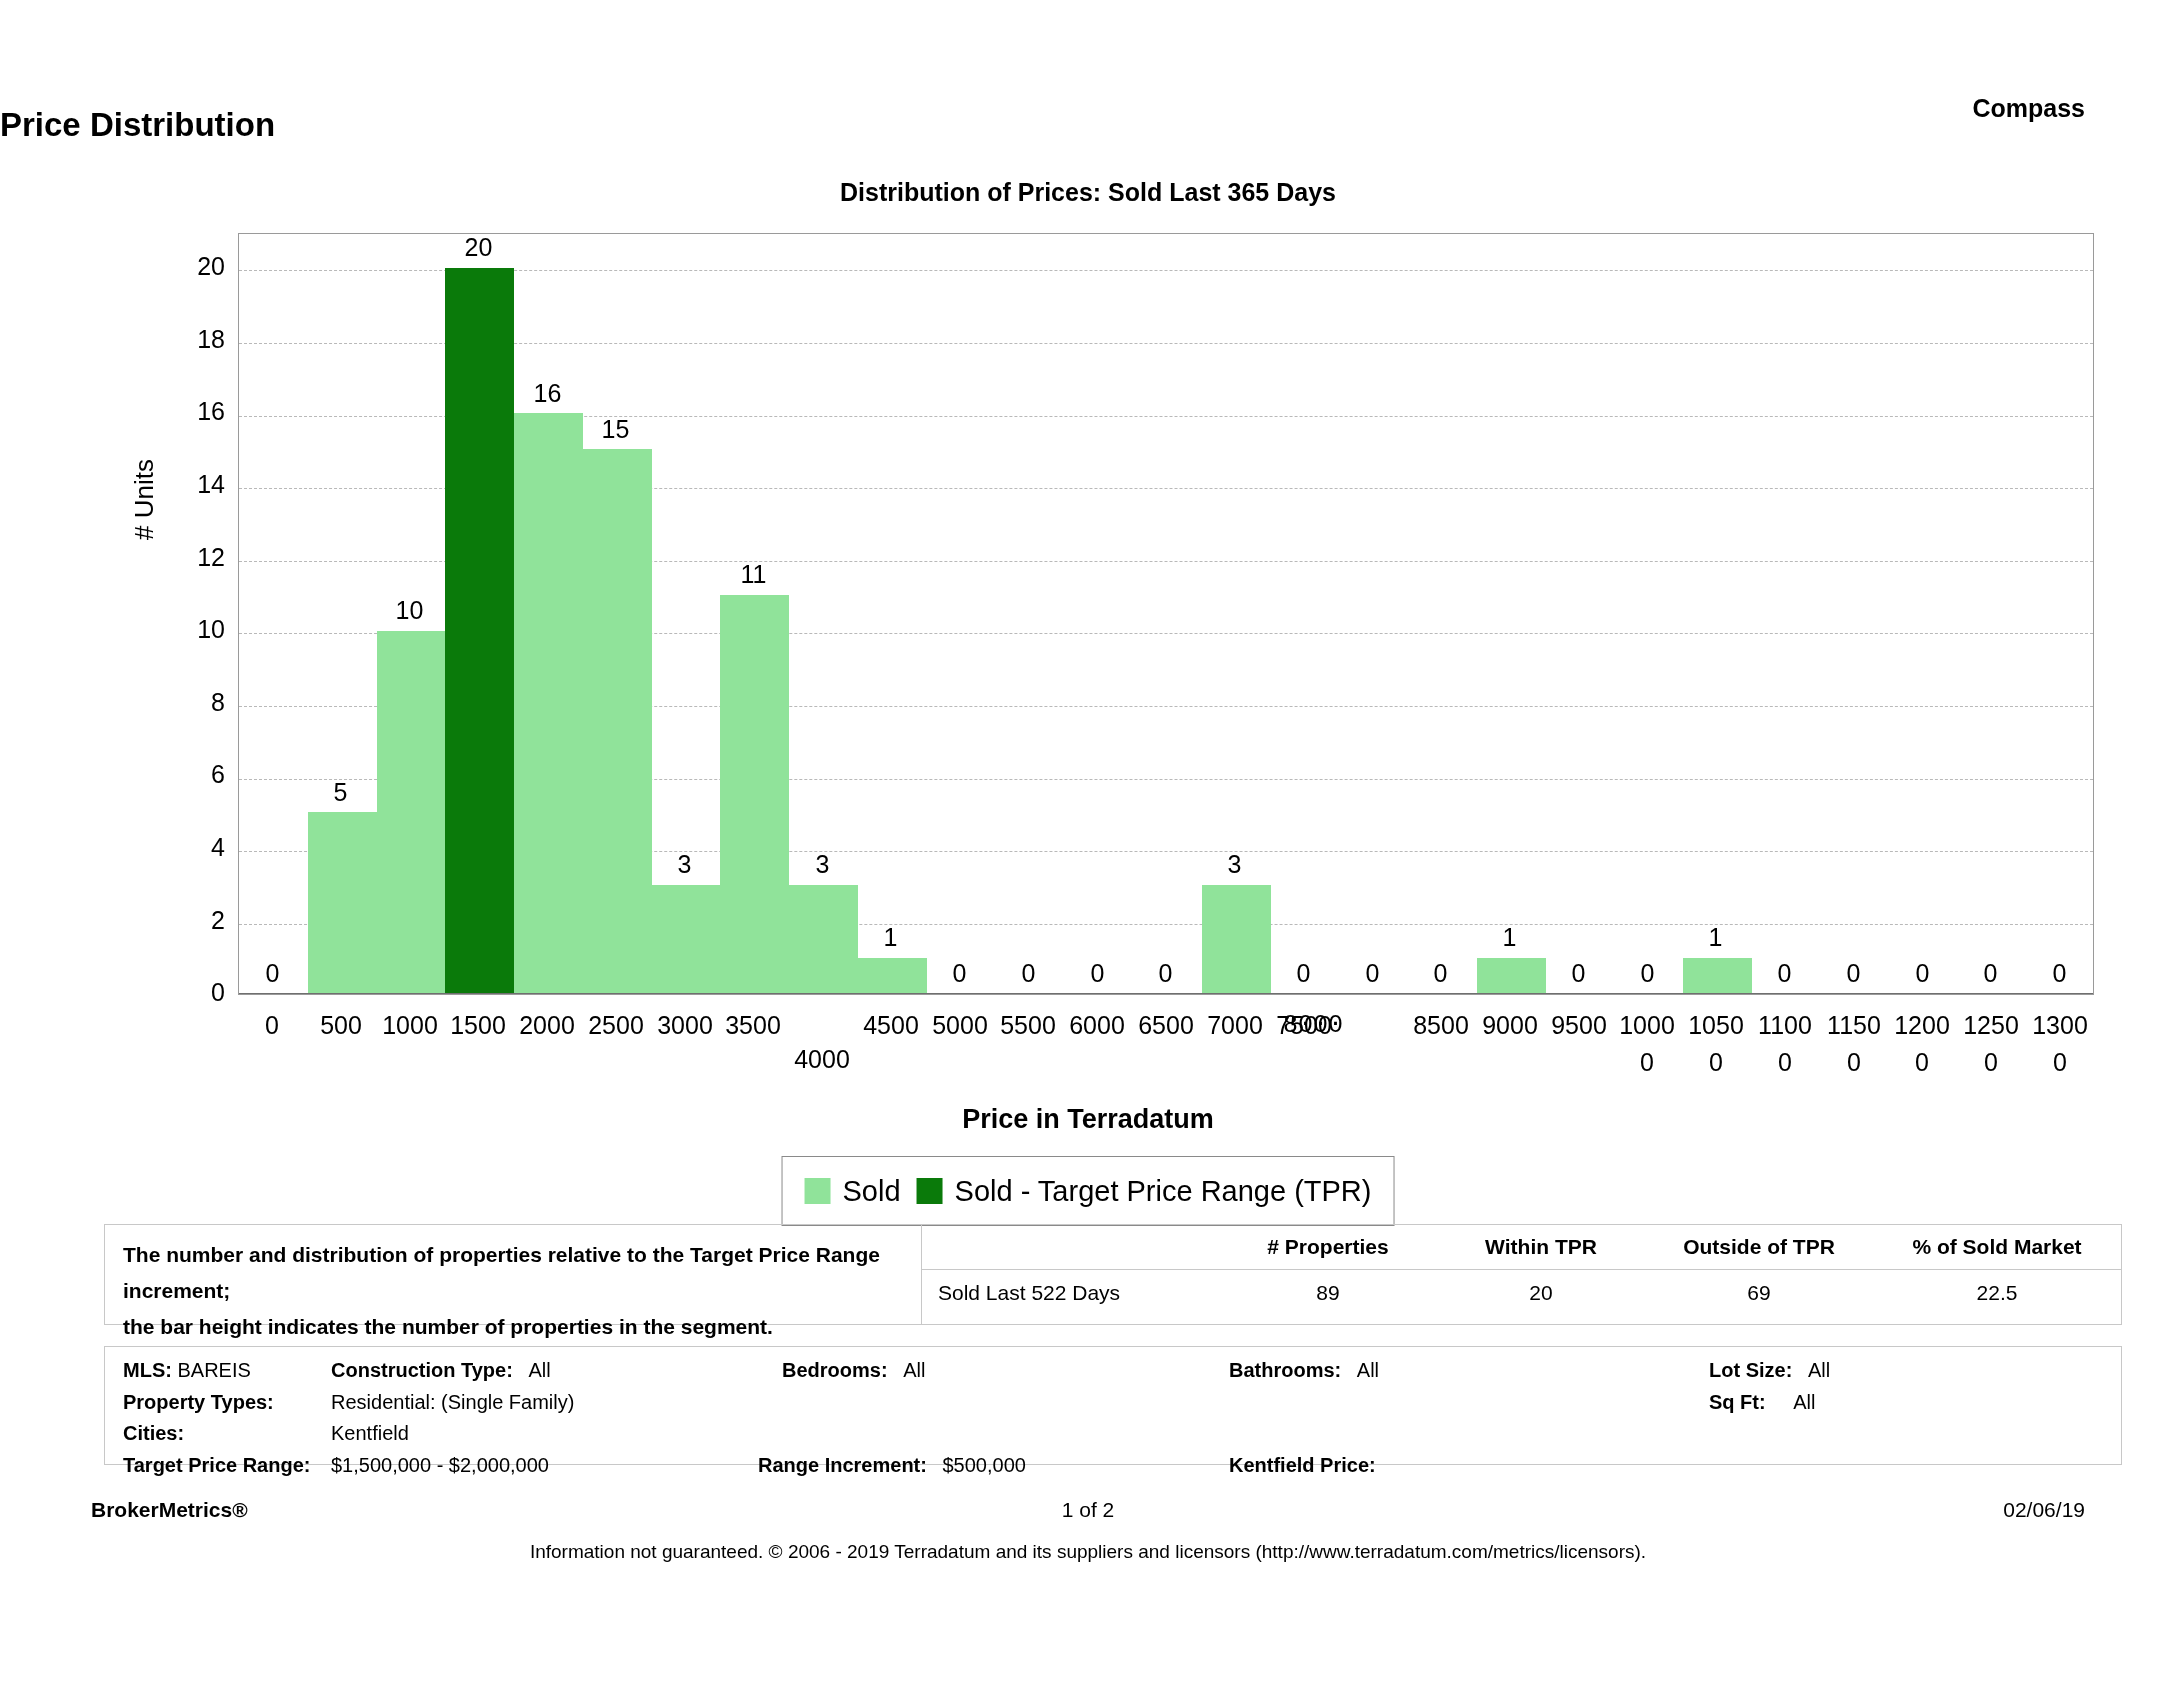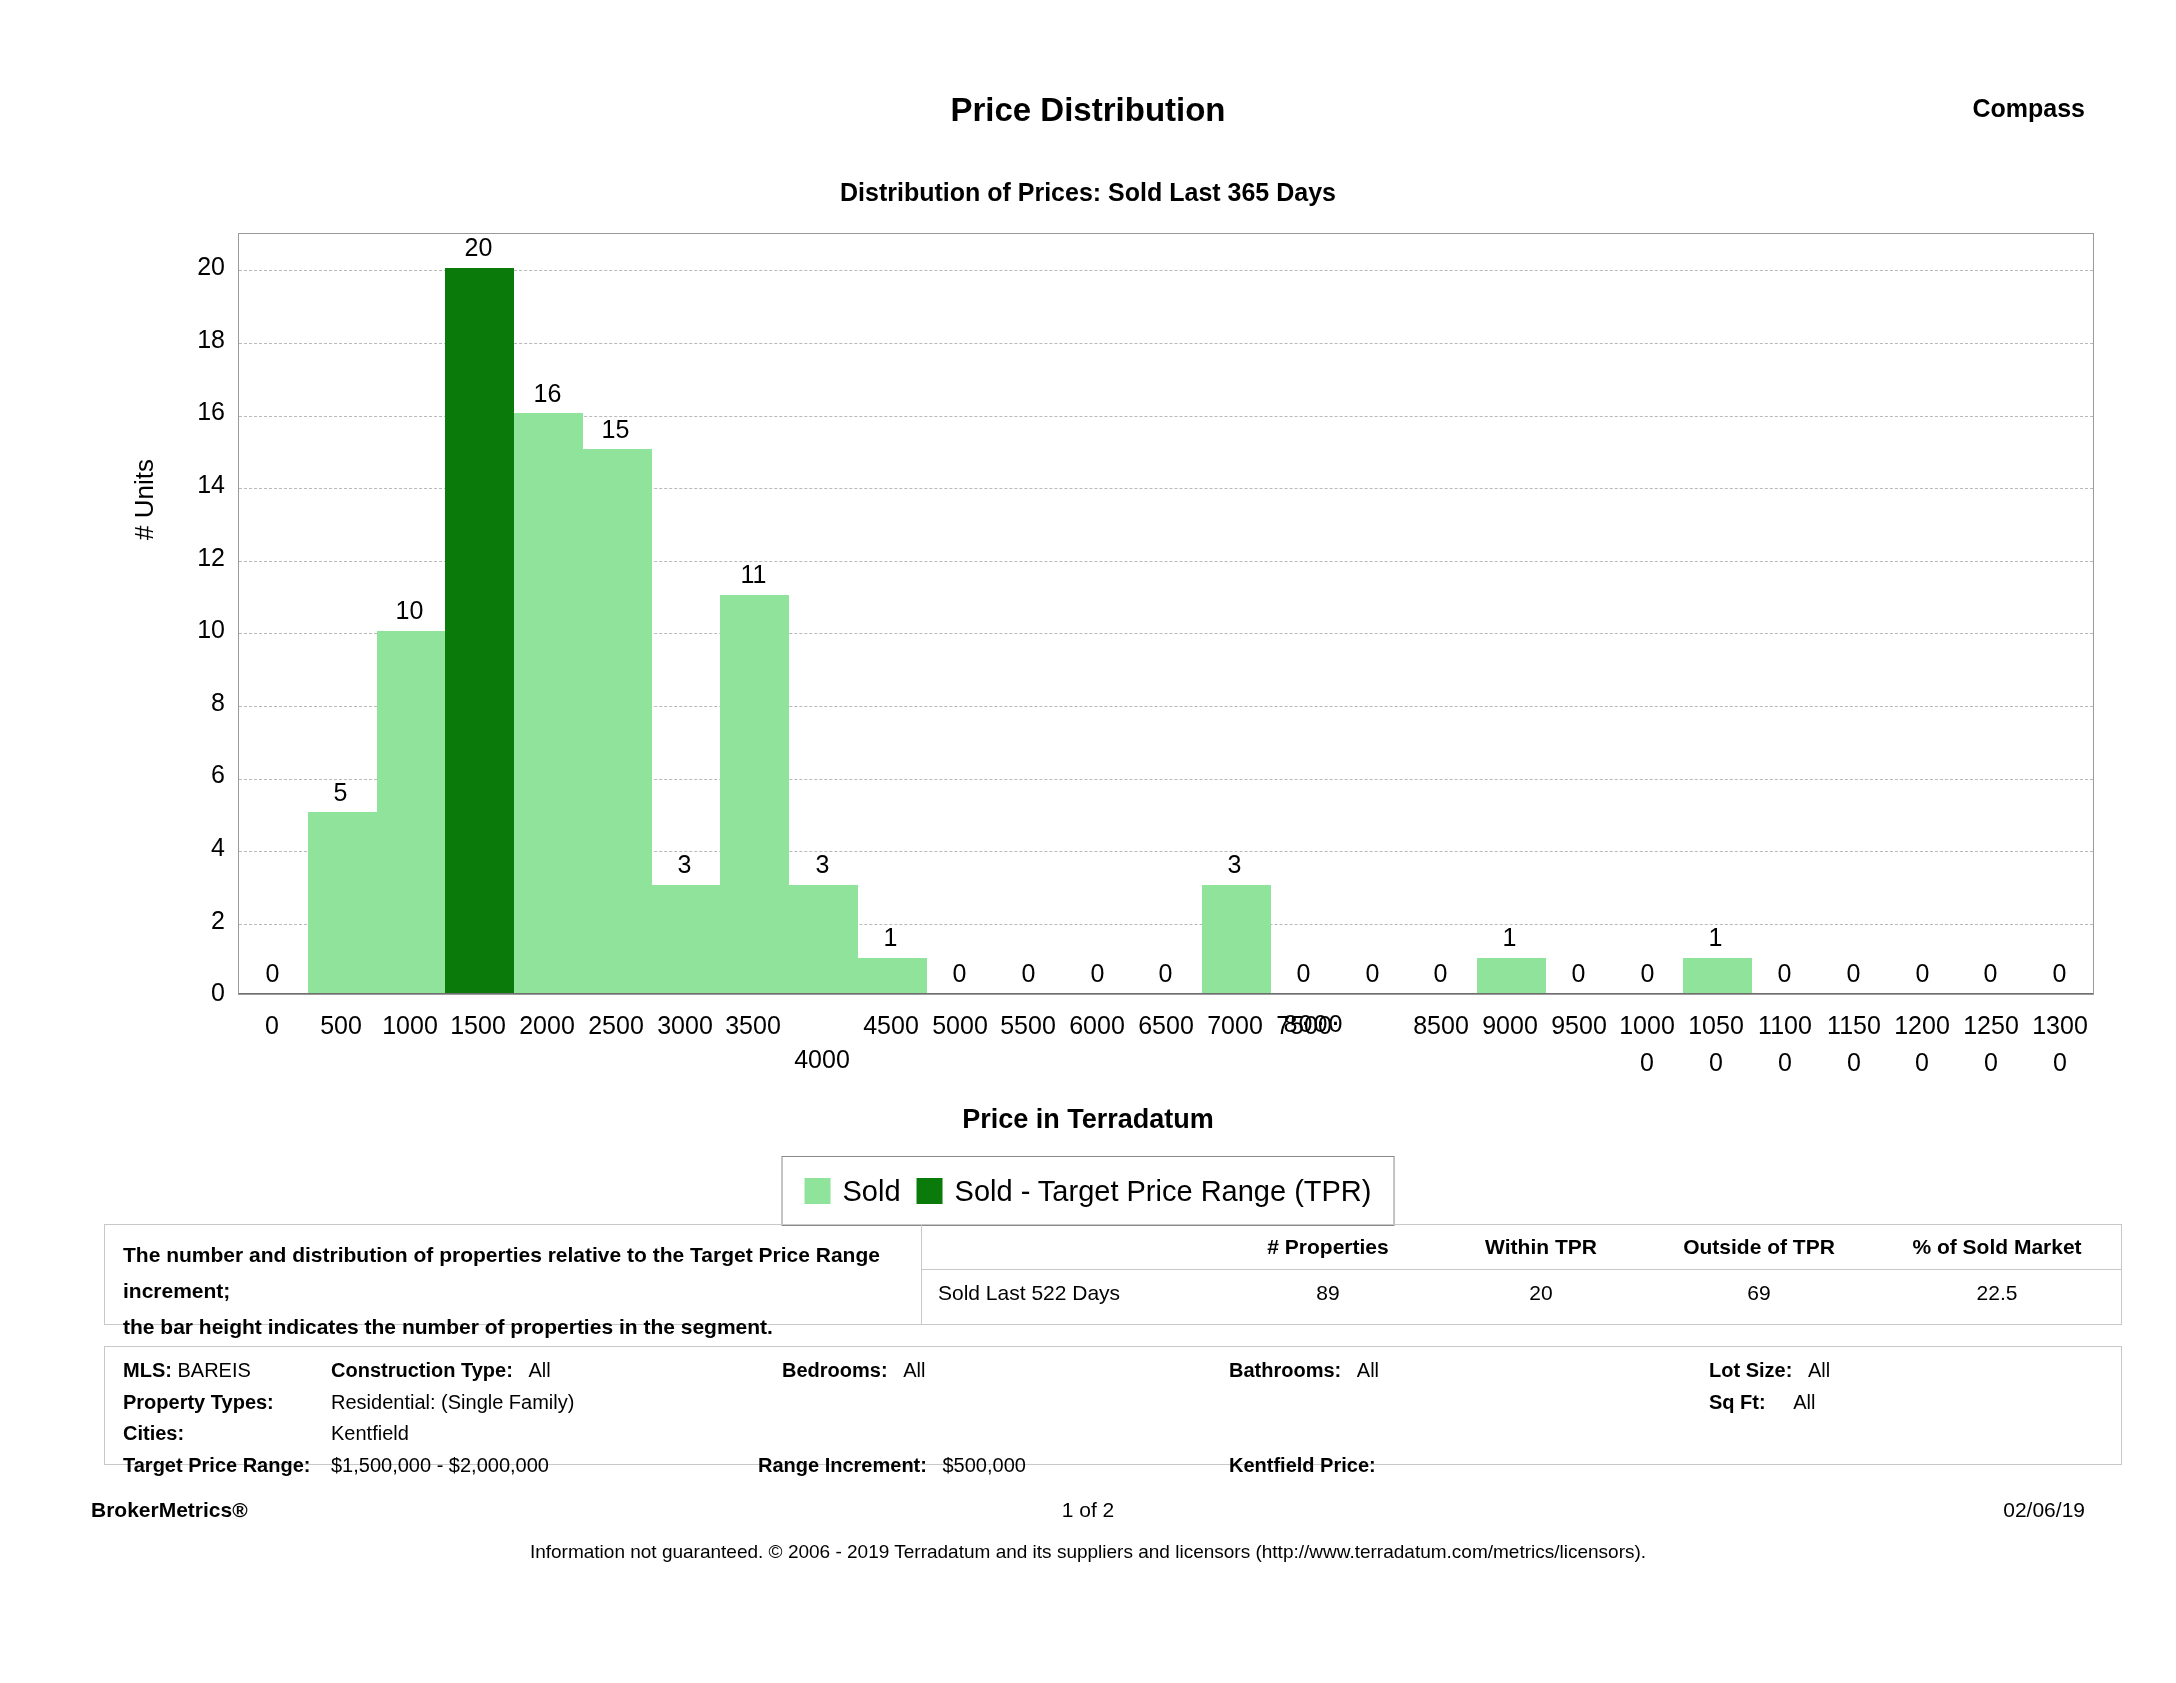--- a/index.html
+++ b/index.html
@@ -15,23 +15,23 @@
   .page {
     position: absolute;
     left: 0; top: 0;
     width: 2176px;
     height: 1683px;
   }
 
   
   .report-title {
     position: absolute;
-    left: 0; top: 91px;
-    width: 2176px;
-    text-align: center;
+    left: 0; top: 106px;
+    width: 2176px;
+    text-align: left;
     font-size: 33px;
     font-weight: bold;
   }
   .brand {
     position: absolute;
     right: 91px; top: 94px;
     font-size: 25px;
     font-weight: bold;
   }
   .chart-subtitle {

